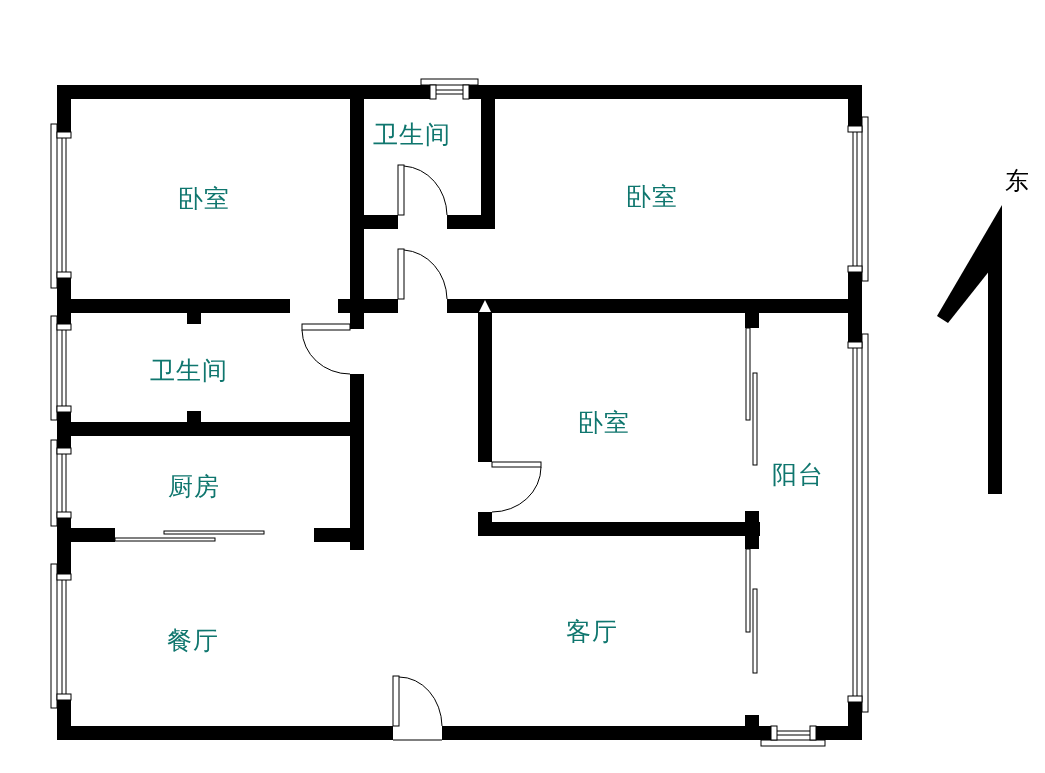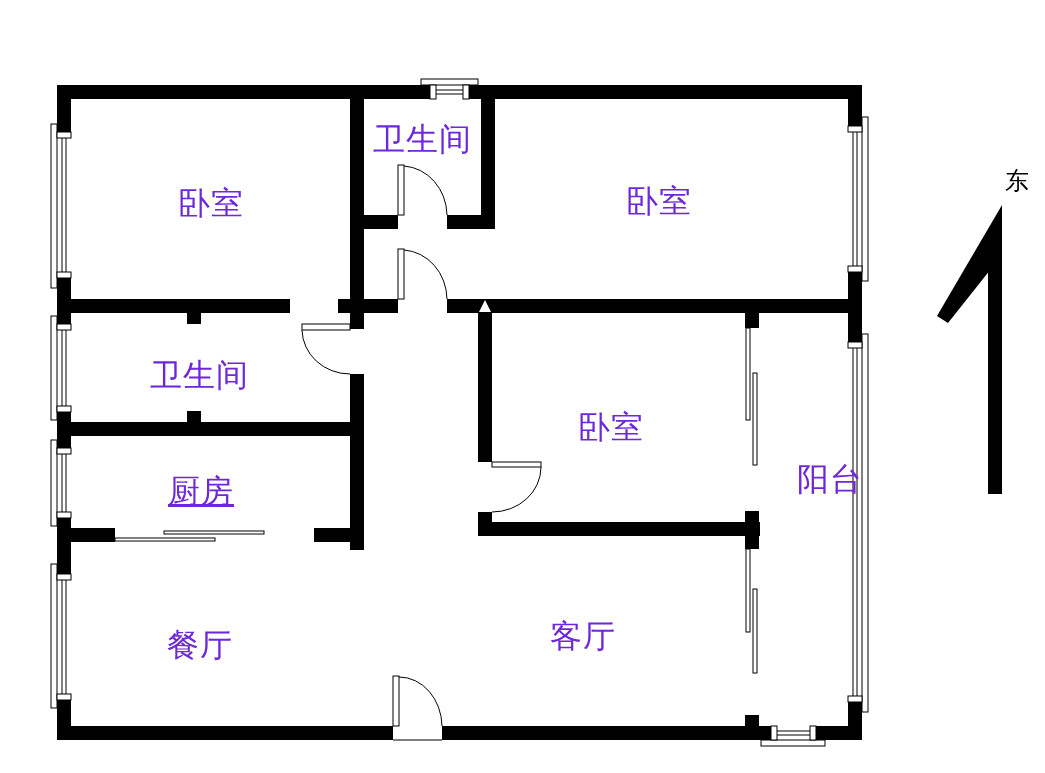--- a/index.html
+++ b/index.html
@@ -1,18 +1,18 @@
 <!DOCTYPE html>
 <html><head>
   <meta charset="utf-8">
   <style>
     html, body { margin: 0; padding: 0; background: #ffffff; }
     body { width: 1045px; height: 773px; position: relative; overflow: hidden; font-family: "DejaVu Serif", "Liberation Serif", serif; }
     svg { position: absolute; left: 0; top: 0; }
-    .room-label { position: absolute; font-size: 32px; color: #6d28d9; letter-spacing: 1px; white-space: nowrap; font-family: "DejaVu Serif", "Liberation Serif", serif; }
+    .room-label { position: absolute; font-size: 25px; color: #0f766e; letter-spacing: 1px; white-space: nowrap; font-family: "DejaVu Serif", "Liberation Serif", serif; }
     .compass-label { position: absolute; font-size: 24px; color: #000; font-family: "DejaVu Serif", "Liberation Serif", serif; }
   </style>
 </head>
 <body>
 
 <svg width="1045" height="773" viewBox="0 0 1045 773" xmlns="http://www.w3.org/2000/svg">
 
   <g fill="#fff" stroke="#000" stroke-width="1">
 
     <g>
@@ -165,19 +165,19 @@
   <g fill="#000">
     <rect x="988" y="252" width="14" height="242"></rect>
     <polygon points="1002,205 1002,255 948,323 937,316"></polygon>
   </g>
 </svg>
 
 <div class="room-label" style="left:178px; top:182px;">卧室</div>
 <div class="room-label" style="left:373px; top:118px;">卫生间</div>
 <div class="room-label" style="left:626px; top:180px;">卧室</div>
 <div class="room-label" style="left:150px; top:354px;">卫生间</div>
-<div class="room-label" style="left:168px; top:470px;text-decoration:underline;">厨房</div>
+<div class="room-label" style="left:168px; top:470px;">厨房</div>
 <div class="room-label" style="left:578px; top:406px;">卧室</div>
-<div class="room-label" style="left:772px; top:458px;margin-left:25px;">阳台</div>
+<div class="room-label" style="left:772px; top:458px;">阳台</div>
 <div class="room-label" style="left:167px; top:624px;">餐厅</div>
-<div class="room-label" style="left:550px; top:615px;">客厅</div>
+<div class="room-label" style="left:566px; top:615px;">客厅</div>
 
 <div class="compass-label" style="left:1005px; top:165px;">东</div>
 
 </body></html>

